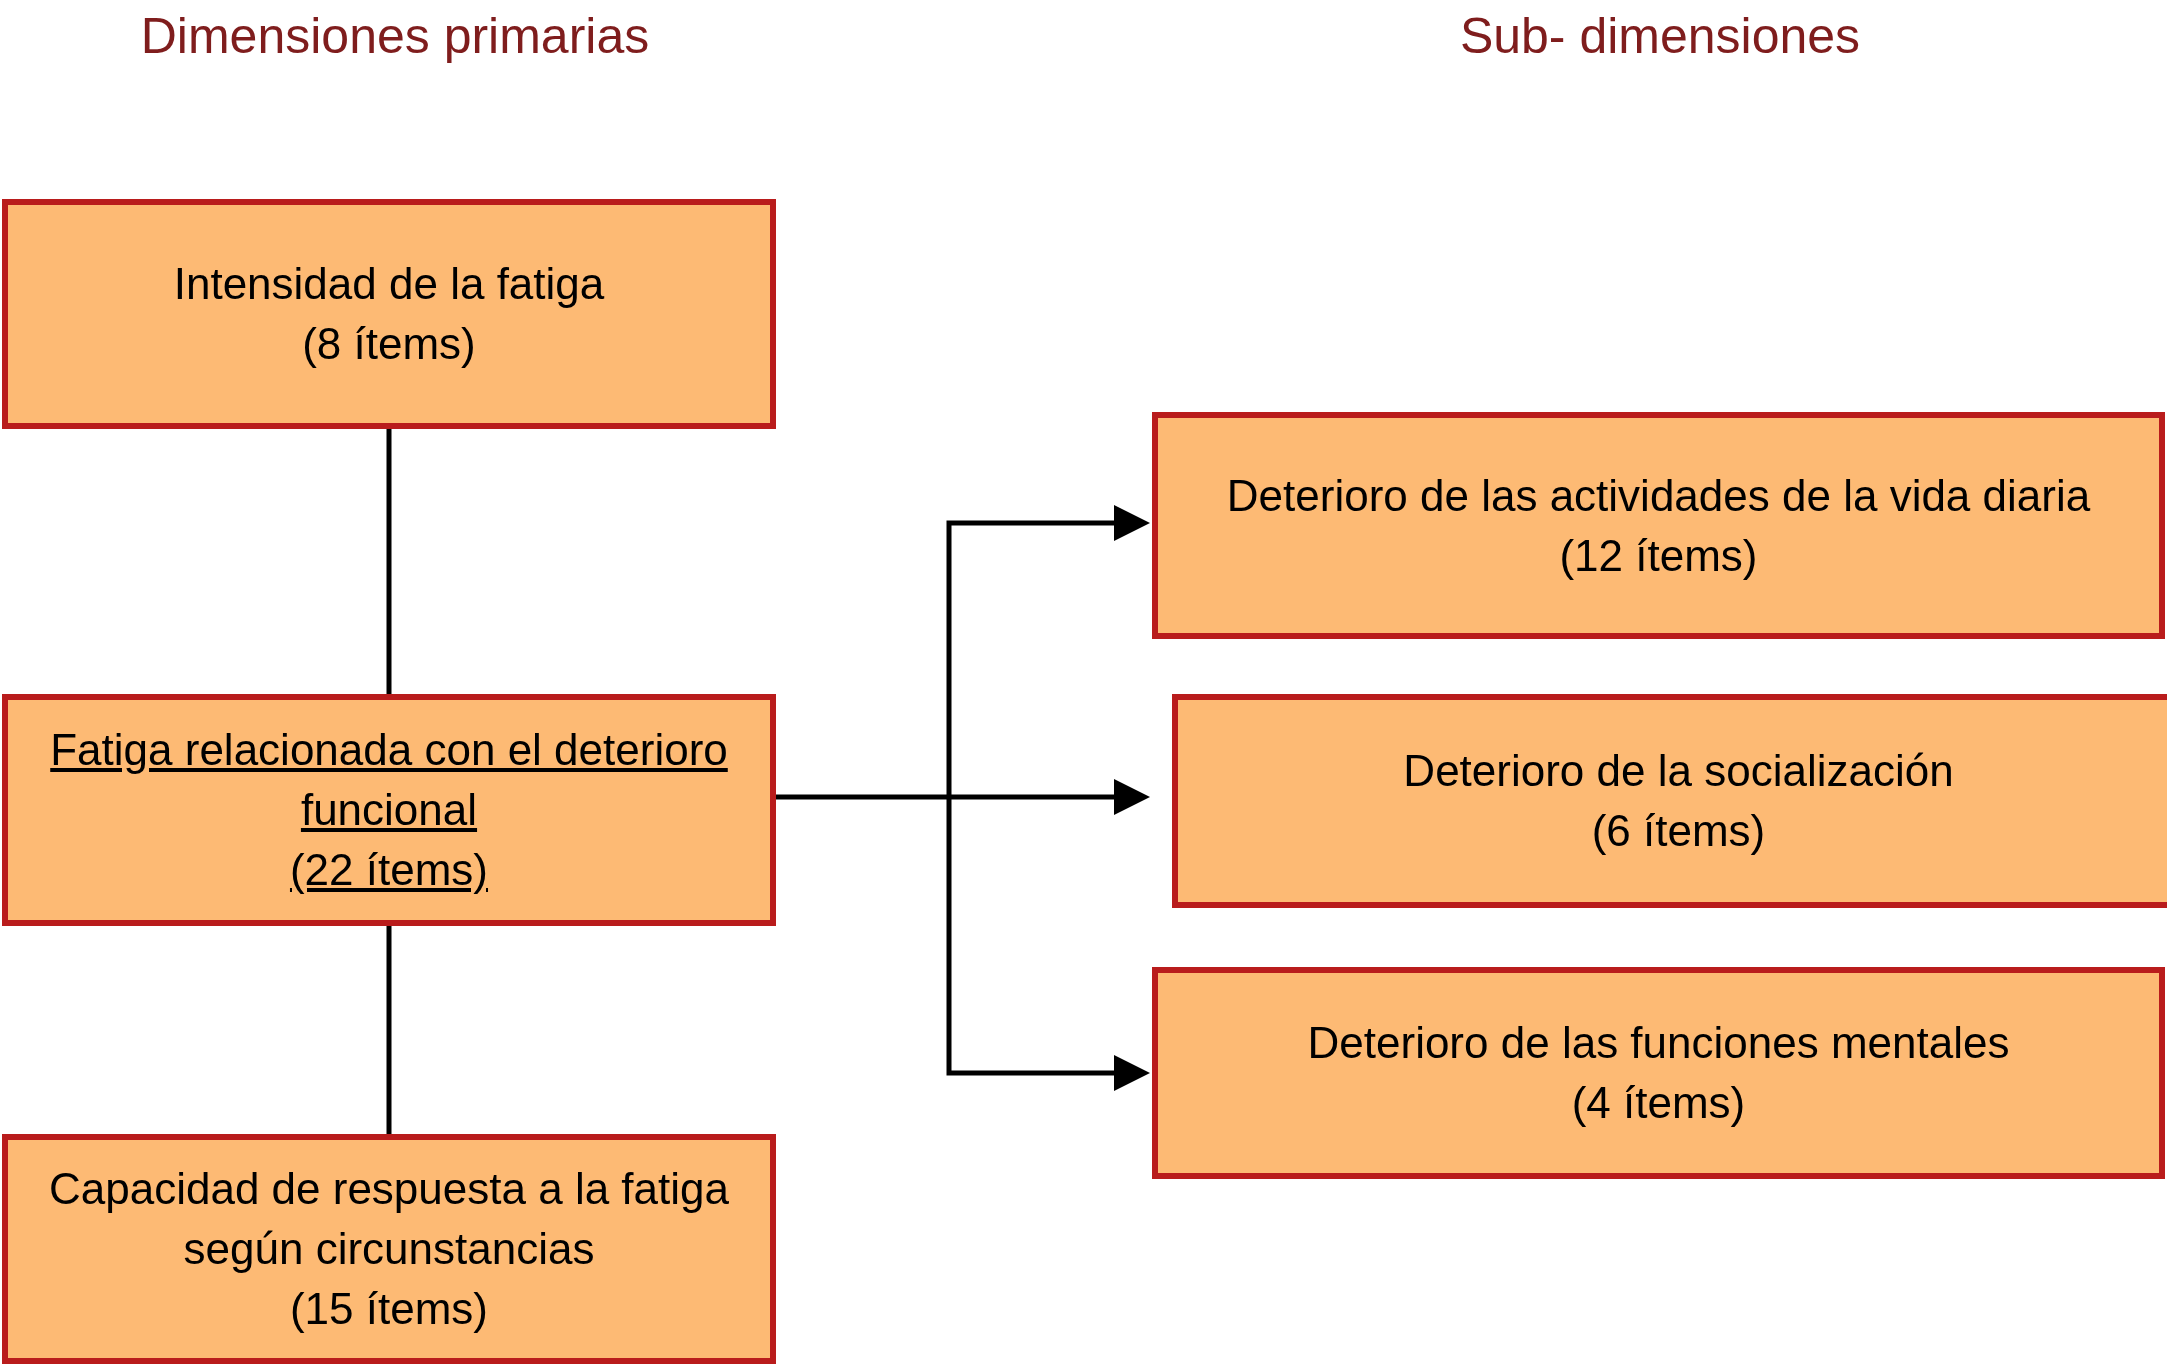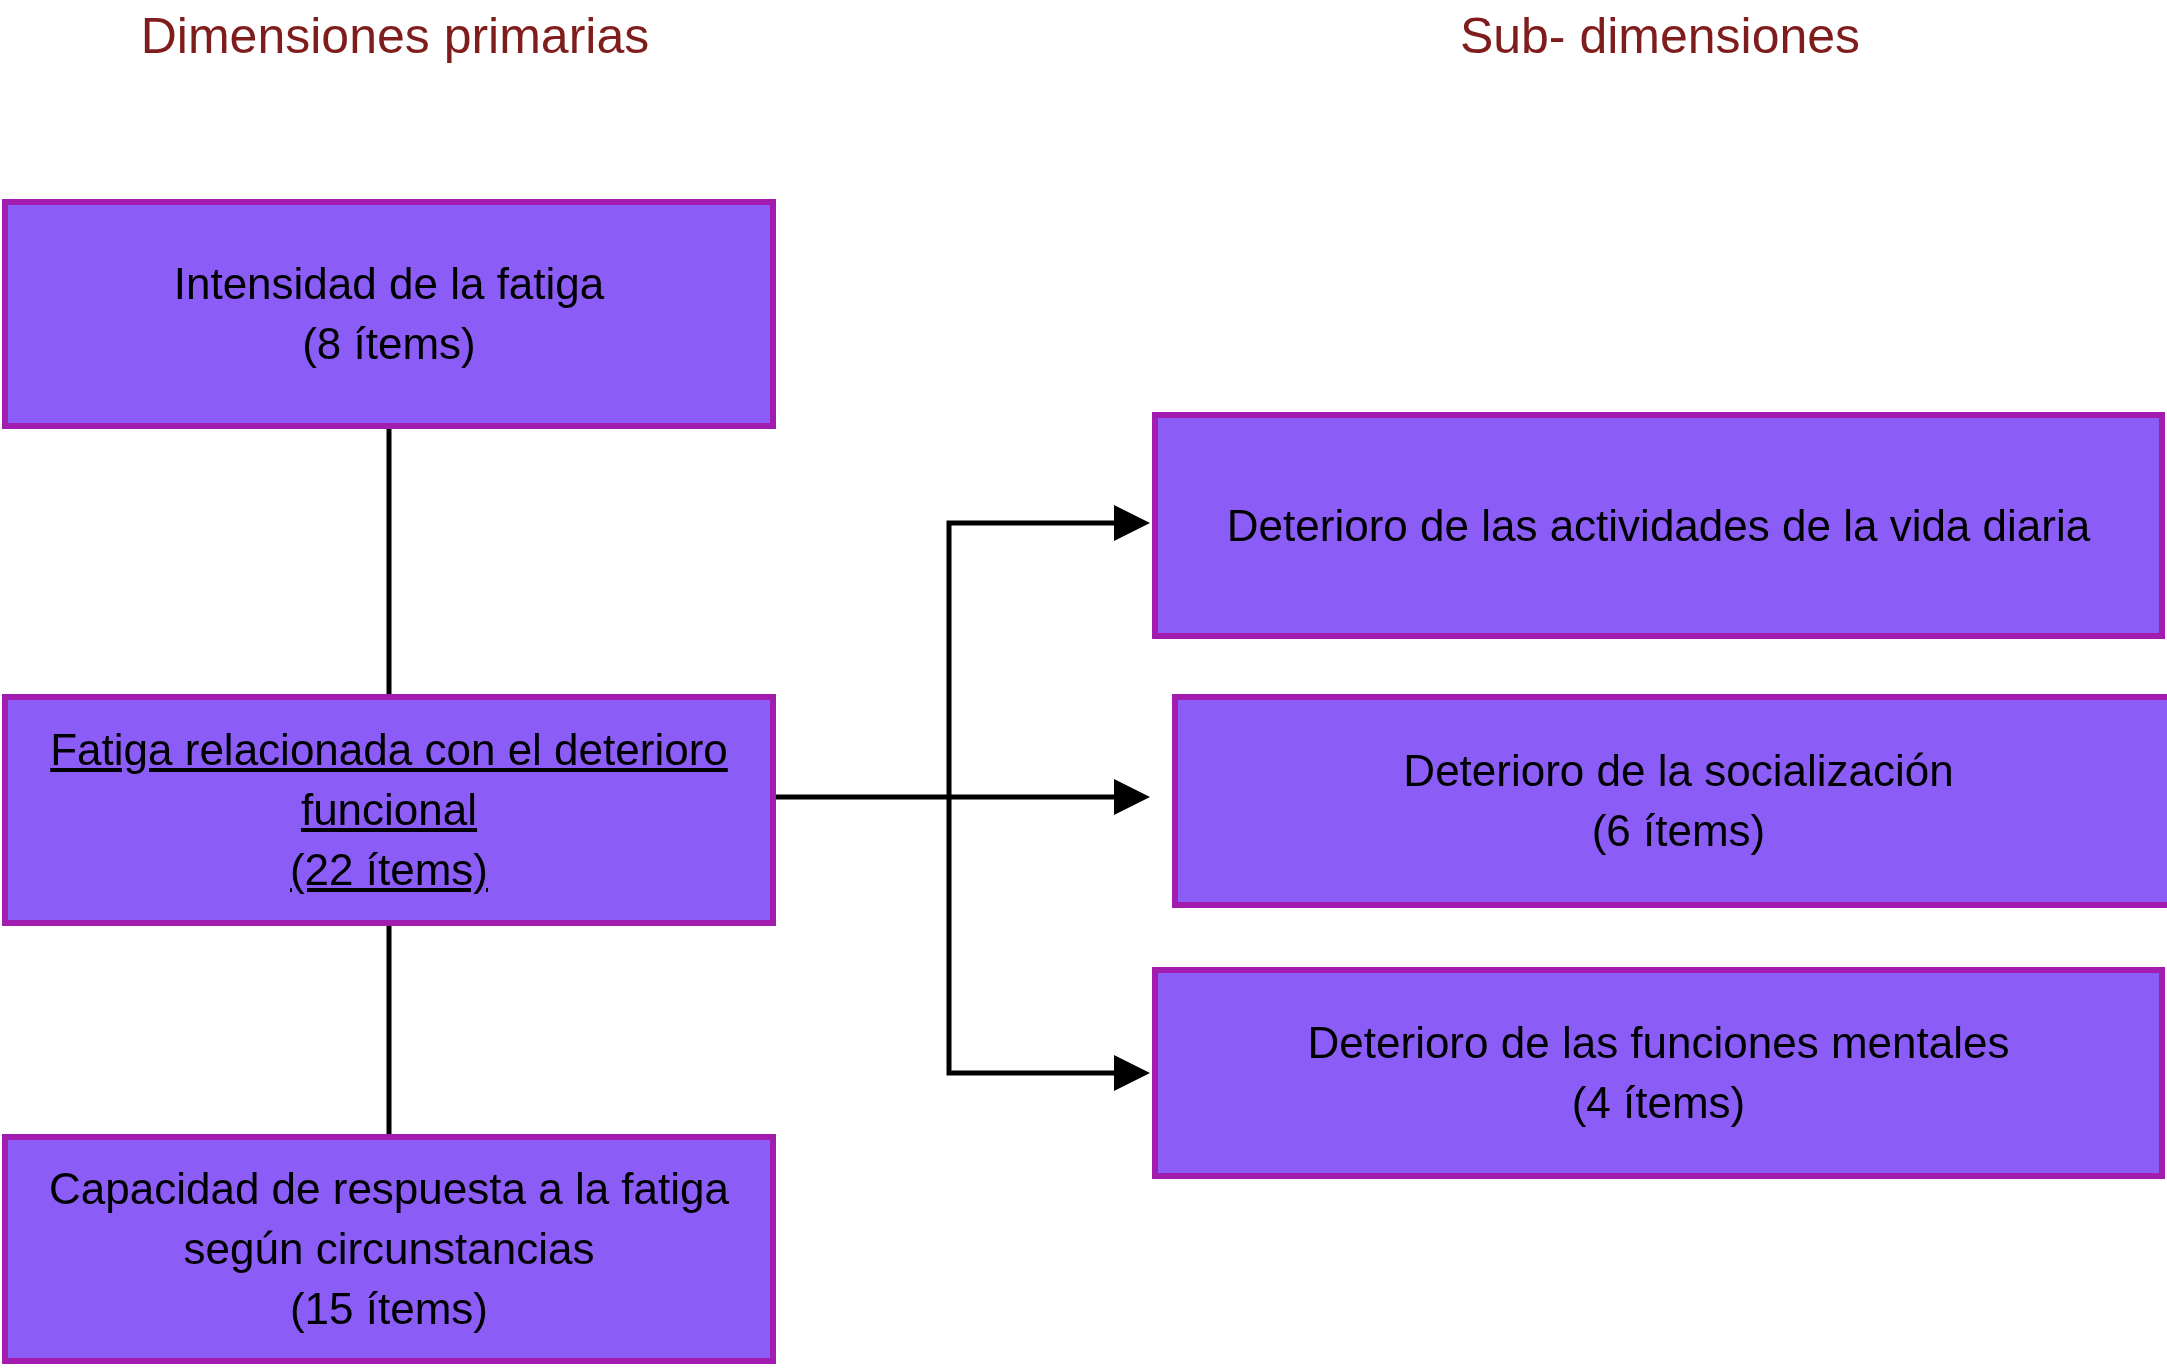--- a/index.html
+++ b/index.html
@@ -22,22 +22,22 @@
     font-size: 50px;
     line-height: 64px;
     color: #7f1d1d;
   }
   #title-primary { left: 135px; top: 4px;  width: 520px; }
   #title-sub     { left: 1290px; top: 4px; width: 740px; }
 
   .dbox {
     position: absolute;
     box-sizing: border-box;
-    border: 6px solid #a21caf;
-    background: #8b5cf6;
+    border: 6px solid #b91c1c;
+    background: #fdba74;
     display: flex;
     flex-direction: column;
     justify-content: center;
     align-items: flex-end;
     text-align: center;
     font-size: 44px;
     line-height: 60px;
   }
   .dbox .box-title, .dbox .box-items { width: 100%; }
 
@@ -93,20 +93,21 @@
     <div class="box-items">(22 ítems)</div>
   </div>
 
   <div class="dbox" id="pbox3">
     <div class="box-title">Capacidad de respuesta a la fatiga según circunstancias</div>
     <div class="box-items">(15 ítems)</div>
   </div>
 
   <div class="dbox" id="sbox1">
     <div class="box-title">Deterioro de las actividades de la vida diaria</div>
+    <div class="box-items">(12 ítems)</div>
   </div>
 
   <div class="dbox" id="sbox2">
     <div class="box-title">Deterioro de la socialización</div>
     <div class="box-items">(6 ítems)</div>
   </div>
 
   <div class="dbox" id="sbox3">
     <div class="box-title">Deterioro de las funciones mentales</div>
     <div class="box-items">(4 ítems)</div>

